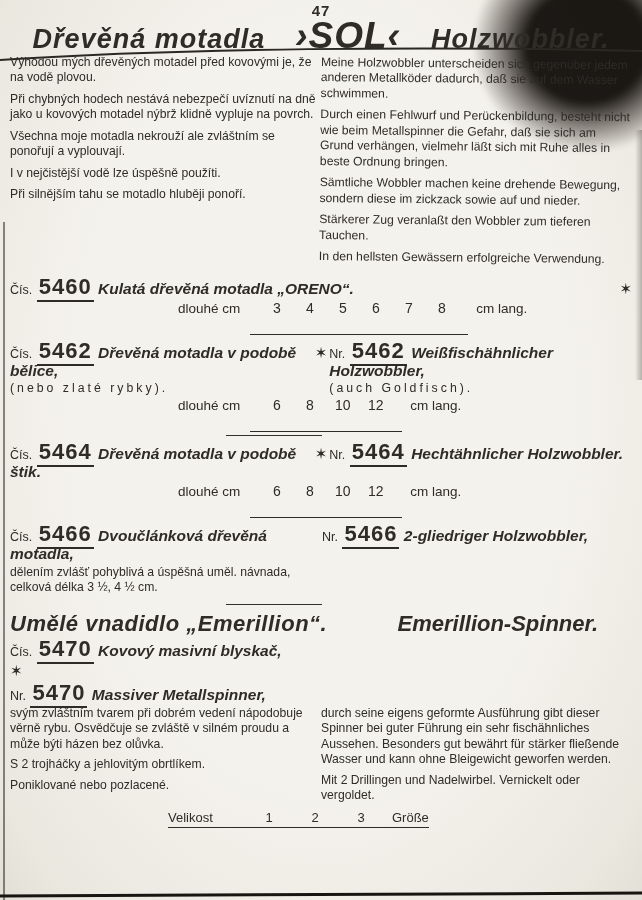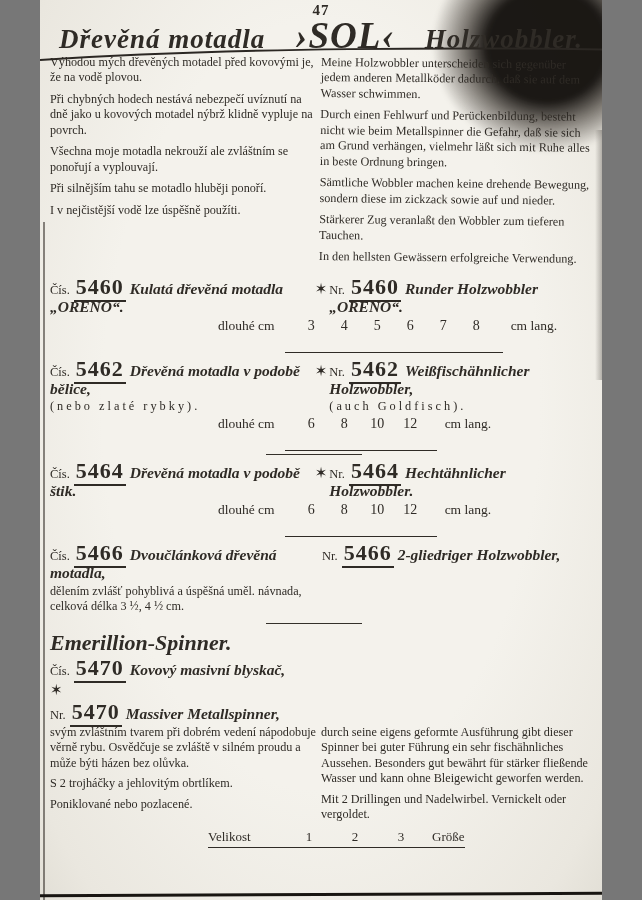--- a/index.html
+++ b/index.html
@@ -1,24 +1,24 @@
 <!DOCTYPE html>
 <html><head>
 <meta charset="utf-8">
 <style>
   * { box-sizing: border-box; }
   html, body { margin:0; padding:0; background:#777; }
   .page {
     position: relative;
-    width: 562px; height: 900px;
+    width: 642px; height: 900px;
     margin: 0 auto;
     overflow: hidden;
     background: radial-gradient(ellipse at 50% 45%, #f4f2ec 55%, #eae7df 90%, #e2dfd6 100%);
     color: #2f2b26;
-    font-family: Liberation Serif, serif;
+    font-family: Liberation Sans, sans-serif;
   }
   .inner { position: relative; padding: 2px 10px 0 10px; }
 
   .pageno { text-align:center; font-weight:bold; font-size:15px; letter-spacing:1px; }
 
   .top-rule { position:absolute; left:0; top:44px; pointer-events:none; }
   .corner-blob {
     position:absolute; right:-60px; top:-62px; width:230px; height:215px; border-radius:50%;
     background: radial-gradient(closest-side, rgba(20,17,14,.97) 52%, rgba(45,39,33,.6) 72%, rgba(60,52,45,0) 100%);
     filter: blur(2px);
@@ -85,45 +85,40 @@
       <span class="h-side">Dřevěná motadla</span>
       <span class="brand">›SOL‹</span>
       <span class="h-side">Holzwobbler.</span>
     </div>
 
     <div class="cols intro">
       <div class="col">
         <p>Výhodou mých dřevěných motadel před kovovými je, že na vodě plovou.</p>
         <p>Při chybných hodech nestává nebezpečí uvíznutí na dně jako u kovových motadel nýbrž klidně vypluje na povrch.</p>
         <p>Všechna moje motadla nekrouží ale zvláštním se ponořují a vyplouvají.</p>
+        <p>I v nejčistější vodě lze úspěšně použíti.</p>
         <p>Při silnějším tahu se motadlo hluběji ponoří.</p>
-        <p>I v nejčistější vodě lze úspěšně použíti.</p>
       </div>
       <div class="col col-de-skew">
         <p>Meine Holzwobbler unterscheiden sich gegenüber jedem anderen Metallköder dadurch, daß sie auf dem Wasser schwimmen.</p>
         <p>Durch einen Fehlwurf und Perückenbildung, besteht nicht wie beim Metallspinner die Gefahr, daß sie sich am Grund verhängen, vielmehr läßt sich mit Ruhe alles in beste Ordnung bringen.</p>
         <p>Sämtliche Wobbler machen keine drehende Bewegung, sondern diese im zickzack sowie auf und nieder.</p>
         <p>Stärkerer Zug veranlaßt den Wobbler zum tieferen Tauchen.</p>
         <p>In den hellsten Gewässern erfolgreiche Verwendung.</p>
       </div>
     </div>
 
     <section>
       <div class="head-row">
         <div class="head-left">
           <span class="lbl">Čís.</span>
           <span class="num">5460</span>
           <span class="ttl">Kulatá dřevěná motadla „ORENO“.</span>
         </div>
         <span class="star">✶</span>
-        <div class="head-right">
-          <span class="lbl">Nr.</span>
-          <span class="num">5460</span>
-          <span class="ttl">Runder Holzwobbler „ORENO“.</span>
-        </div>
       </div>
       <div class="size-row">
         <span class="slbl">dlouhé cm</span><span class="size-vals"><span class="v">3</span><span class="v">4</span><span class="v">5</span><span class="v">6</span><span class="v">7</span><span class="v">8</span></span><span class="elbl">cm lang.</span>
       </div>
     </section>
 
     <section>
       <div class="head-row">
         <div class="head-left">
           <span class="lbl">Čís.</span>
@@ -175,20 +170,21 @@
         <div class="head-right">
           <span class="lbl">Nr.</span>
           <span class="num">5466</span>
           <span class="ttl">2-gliedriger Holzwobbler,</span>
         </div>
       </div>
       <hr class="div-c">
     </section>
 
     <div class="sec">
+      <span class="sec-cs">Umělé vnadidlo „Emerillion“.</span>
       <span class="sec-de">Emerillion-Spinner.</span>
     </div>
 
     <section>
       <div class="head-row" style="margin-top:1px;flex-direction:column;">
         <div class="head-left">
           <span class="lbl">Čís.</span>
           <span class="num">5470</span>
           <span class="ttl">Kovový masivní blyskač,</span>
         </div>

